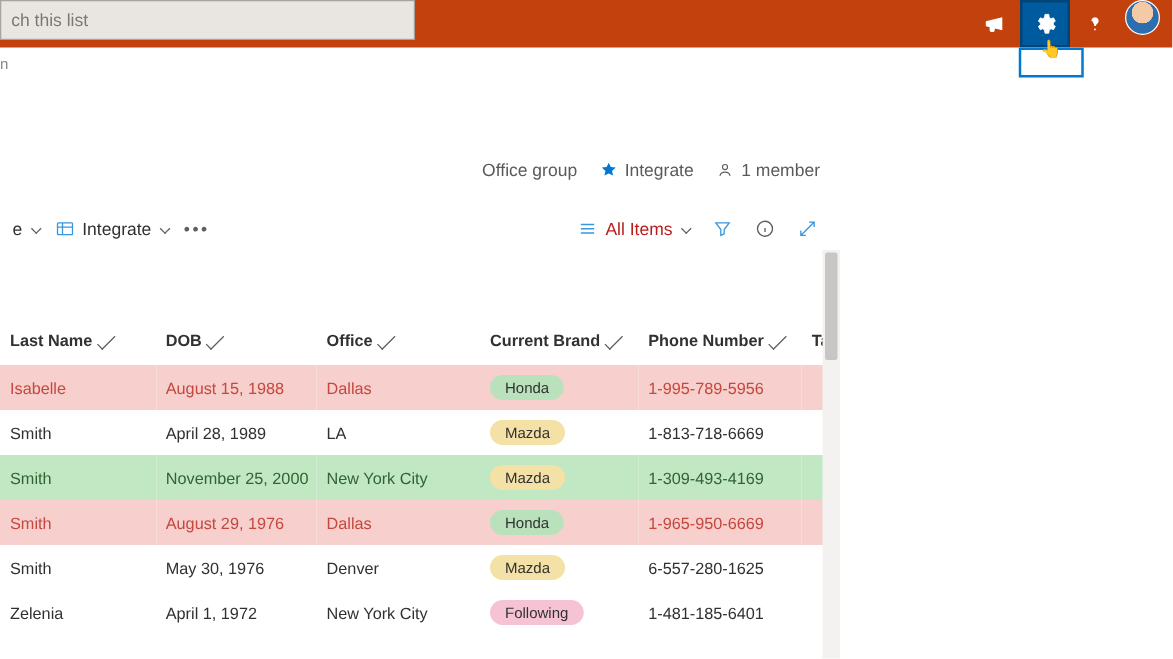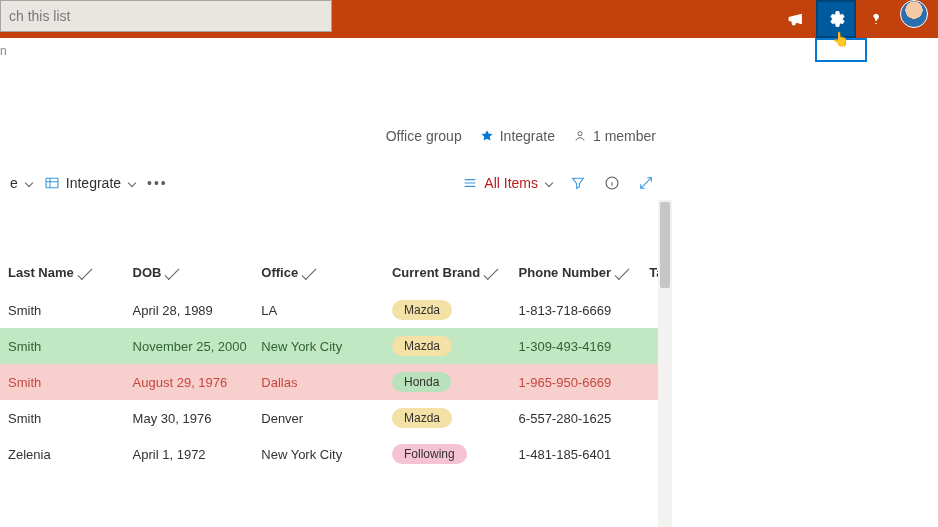--- a/index.html
+++ b/index.html
@@ -344,20 +344,28 @@
         <th><span class="col-head">
               <span>Phone Number</span>
               <span class="chev"></span>
             </span></th>
         <th><span class="col-head">
               <span>Ta</span>
             </span></th>
       </tr>
     </thead>
     <tbody id="grid-body">
+        <tr class="row-pink">
+          <td>Isabelle</td>
+          <td class="dob">August 15, 1988</td>
+          <td>Dallas</td>
+          <td><span class="brand-pill brand-honda">Honda</span></td>
+          <td class="phone">1-995-789-5956</td>
+          <td></td>
+        </tr>
         <tr class="row-white">
           <td>Smith</td>
           <td class="dob">April 28, 1989</td>
           <td>LA</td>
           <td><span class="brand-pill brand-mazda">Mazda</span></td>
           <td class="phone">1-813-718-6669</td>
           <td></td>
         </tr>
         <tr class="row-green">
           <td>Smith</td>

